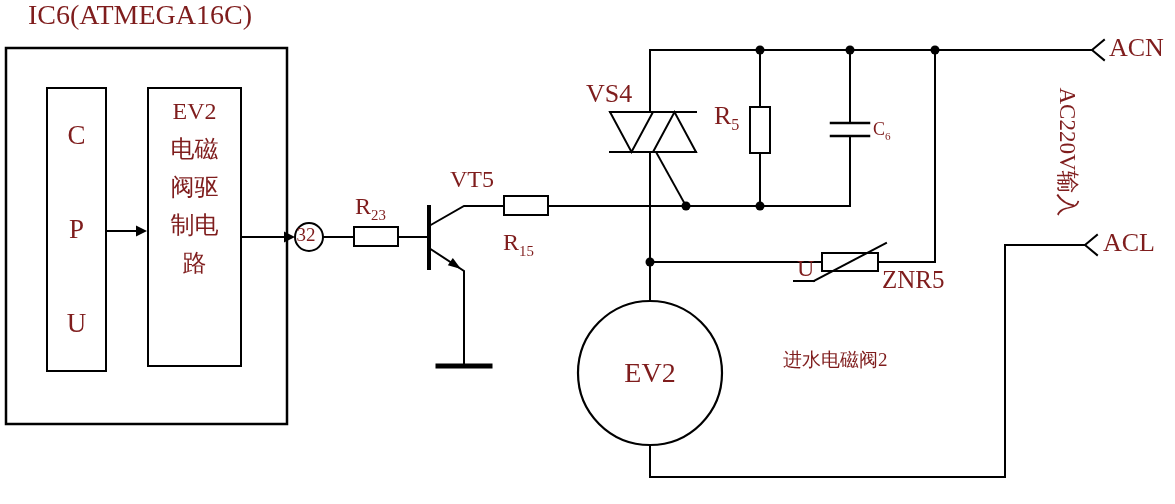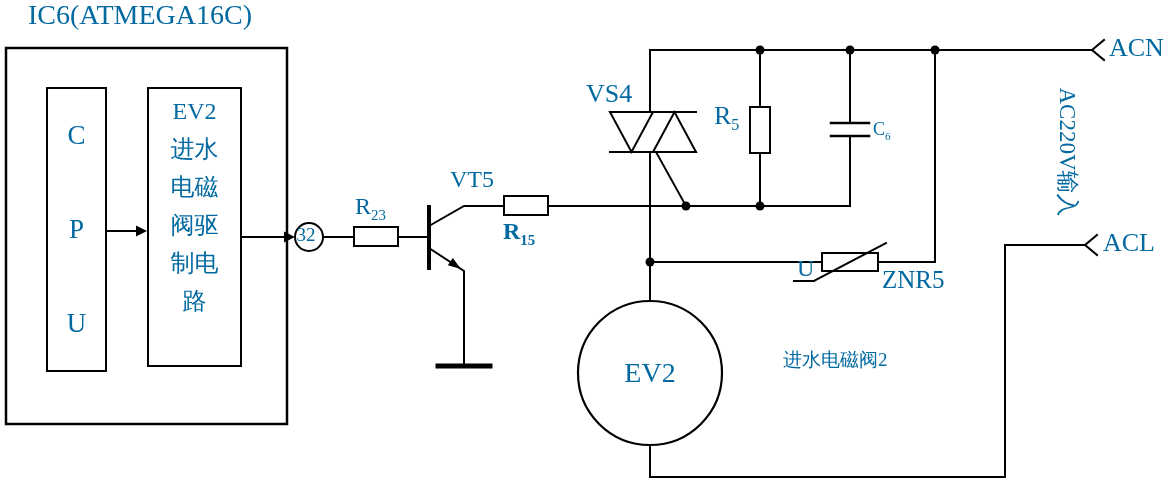--- a/index.html
+++ b/index.html
@@ -2,21 +2,21 @@
 <html><head>
 <meta charset="utf-8">
 <style>
   html, body { margin: 0; padding: 0; background: #ffffff; }
   .canvas {
     position: relative;
     width: 1175px;
     height: 504px;
     background: #ffffff;
     font-family: "Liberation Serif", "DejaVu Serif", serif;
-    color: #0369a1;
+    color: #7f1d1d;
     overflow: hidden;
   }
   .canvas svg { position: absolute; left: 0; top: 0; }
   .lbl { position: absolute; white-space: nowrap; line-height: 1.05; }
   .lbl sub { font-size: 0.62em; }
   .center { text-align: center; }
   .cpu-col {
     position: absolute; left: 47px; top: 88px; width: 59px; height: 283px;
     display: flex; flex-direction: column; justify-content: space-around;
     align-items: center; font-size: 27px;
@@ -100,34 +100,33 @@
   <div class="lbl" style="left:28px; top:0px; font-size:28px;">IC6(ATMEGA16C)</div>
 
   <div class="cpu-col">
     <span>C</span>
     <span>P</span>
     <span>U</span>
   </div>
 
   <div class="driver-col">
     <div>EV2</div>
-    <div>进水</div>
     <div>电磁</div>
     <div>阀驱</div>
     <div>制电</div>
     <div>路</div>
   </div>
 
   <div class="lbl center" style="left:295px; top:225px; width:22px; font-size:19px;">32</div>
 
   <div class="lbl" style="left:355px; top:194px; font-size:24px;"><span>R</span><sub>23</sub></div>
 
   <div class="lbl" style="left:414px; top:167px; font-size:24px;margin-left:36px;">VT5</div>
 
-  <div class="lbl" style="left:503px; top:219px; font-size:24px;font-weight:bold;"><span>R</span><sub>15</sub></div>
+  <div class="lbl" style="left:503px; top:230px; font-size:24px;"><span>R</span><sub>15</sub></div>
 
   <div class="lbl" style="left:586px; top:80px; font-size:26px;">VS4</div>
 
   <div class="lbl" style="left:714px; top:102px; font-size:26px;"><span>R</span><sub>5</sub></div>
 
   <div class="lbl" style="left:873px; top:120px; font-size:18px;"><span>C</span><sub>6</sub></div>
 
   <div class="lbl" style="left:797px; top:256px; font-size:24px;">U</div>
 
   <div class="lbl" style="left:882px; top:267px; font-size:25px;">ZNR5</div>

